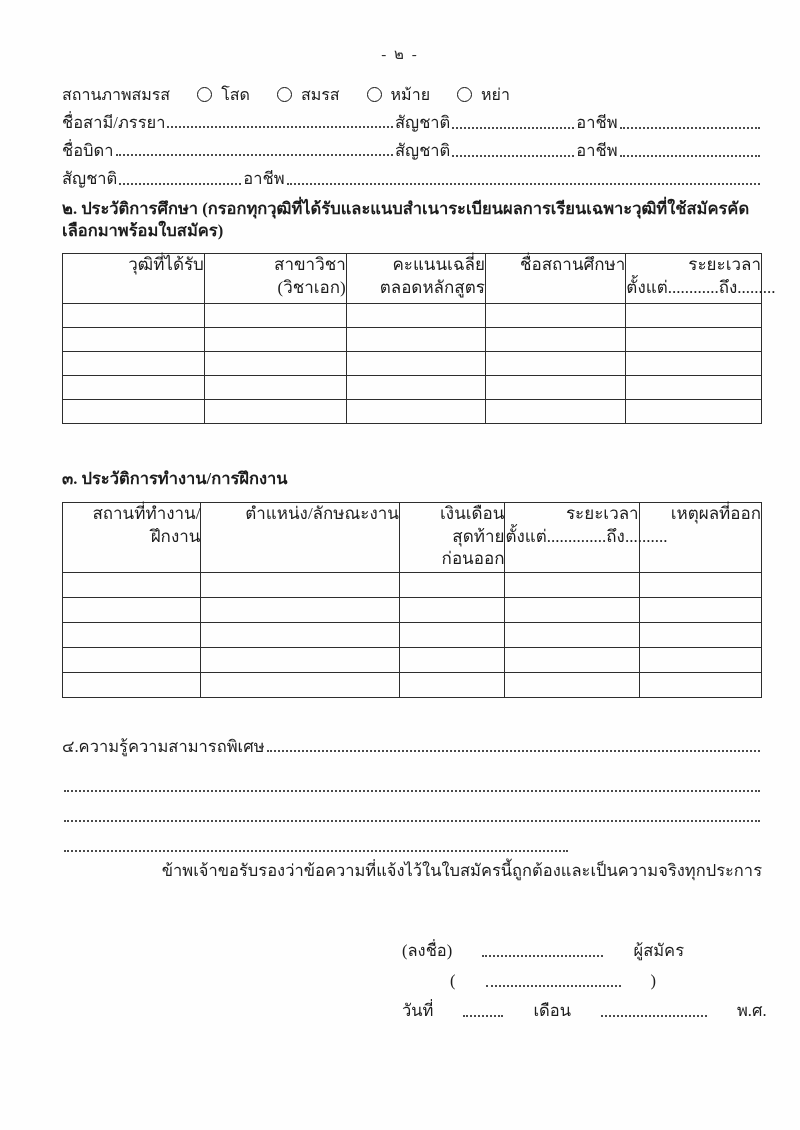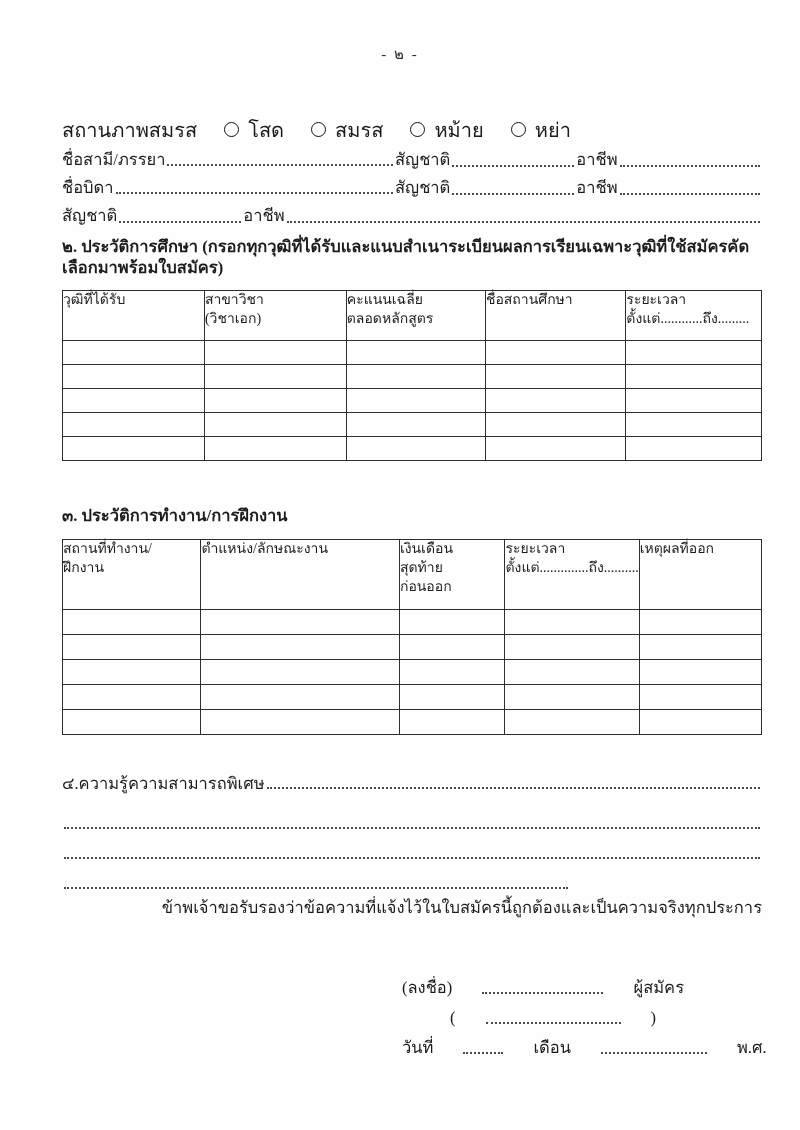--- a/index.html
+++ b/index.html
@@ -12,42 +12,42 @@
     background: #fefefe;
     color: #1c1c1c;
     font-size: 16px;
     line-height: 1.3;
     overflow: hidden;
   }
   .page-num { text-align: center; padding-top: 45px; font-size: 15px; letter-spacing: 2px; color:#2a2a2a; }
   .content { margin: 0 38px 0 62px; }
 
   
-  .marital-row { margin-top: 52px; display: flex; align-items: center; font-size: 20px; }
+  .marital-row { margin-top: 20px; display: flex; align-items: center; font-size: 16px; }
   .opt { display: flex; align-items: center; gap: 9px; margin-left: 27px; text-align: right; }
   .opt:first-of-type { margin-left: 15px; }
   .radio { width: 15px; height: 15px; border: 1.8px solid #101010; border-radius: 50%; display: inline-block; background:#fff; flex:none; }
 
   
   .dots { border-bottom: 2px dotted #4a4a4a; margin: 0 2px 4px 2px; height: 1em; }
   .fam-line { display: flex; align-items: flex-end; height: 28px; font-size: 16.5px; }
-  .seg1 { display: flex; align-items: center; width: 333px; flex: none; }
+  .seg1 { display: flex; align-items: flex-start; width: 333px; flex: none; }
   .seg1 .dots { flex: 1; }
   .natdots { width: 122px; flex: none; }
   .growdots { flex: 1; }
   .lbl { white-space: nowrap; }
 
   
   .sec-heading { font-size: 16.5px; margin-top: 9px; font-weight: bold; }
   .sec-heading.work { margin-top: 44px; }
 
   
   table { width: 100%; border-collapse: collapse; table-layout: fixed; margin-top: 12px; }
   th, td { border: 1px solid #2d2d2d; font-weight: normal; }
-  thead th { font-size: 14px; text-align: left; vertical-align: top; }
+  thead th { font-size: 17px; text-align: right; vertical-align: top; }
   .edu-table thead th { height: 50px; }
   .work-table thead th { height: 70px; }
   .edu-table tbody td { height: 24px; }
   .work-table tbody td { height: 25px; }
   .th-line { display: block; line-height: 1.35; }
   .edu-table .c1 { width: 20.3%; } .edu-table .c2 { width: 20.3%; }
   .edu-table .c3 { width: 19.9%; } .edu-table .c4 { width: 20.1%; }
   .edu-table .c5 { width: 19.4%; }
   .work-table .c1 { width: 19.8%; } .work-table .c2 { width: 28.4%; }
   .work-table .c3 { width: 15.1%; } .work-table .c4 { width: 19.2%; }

